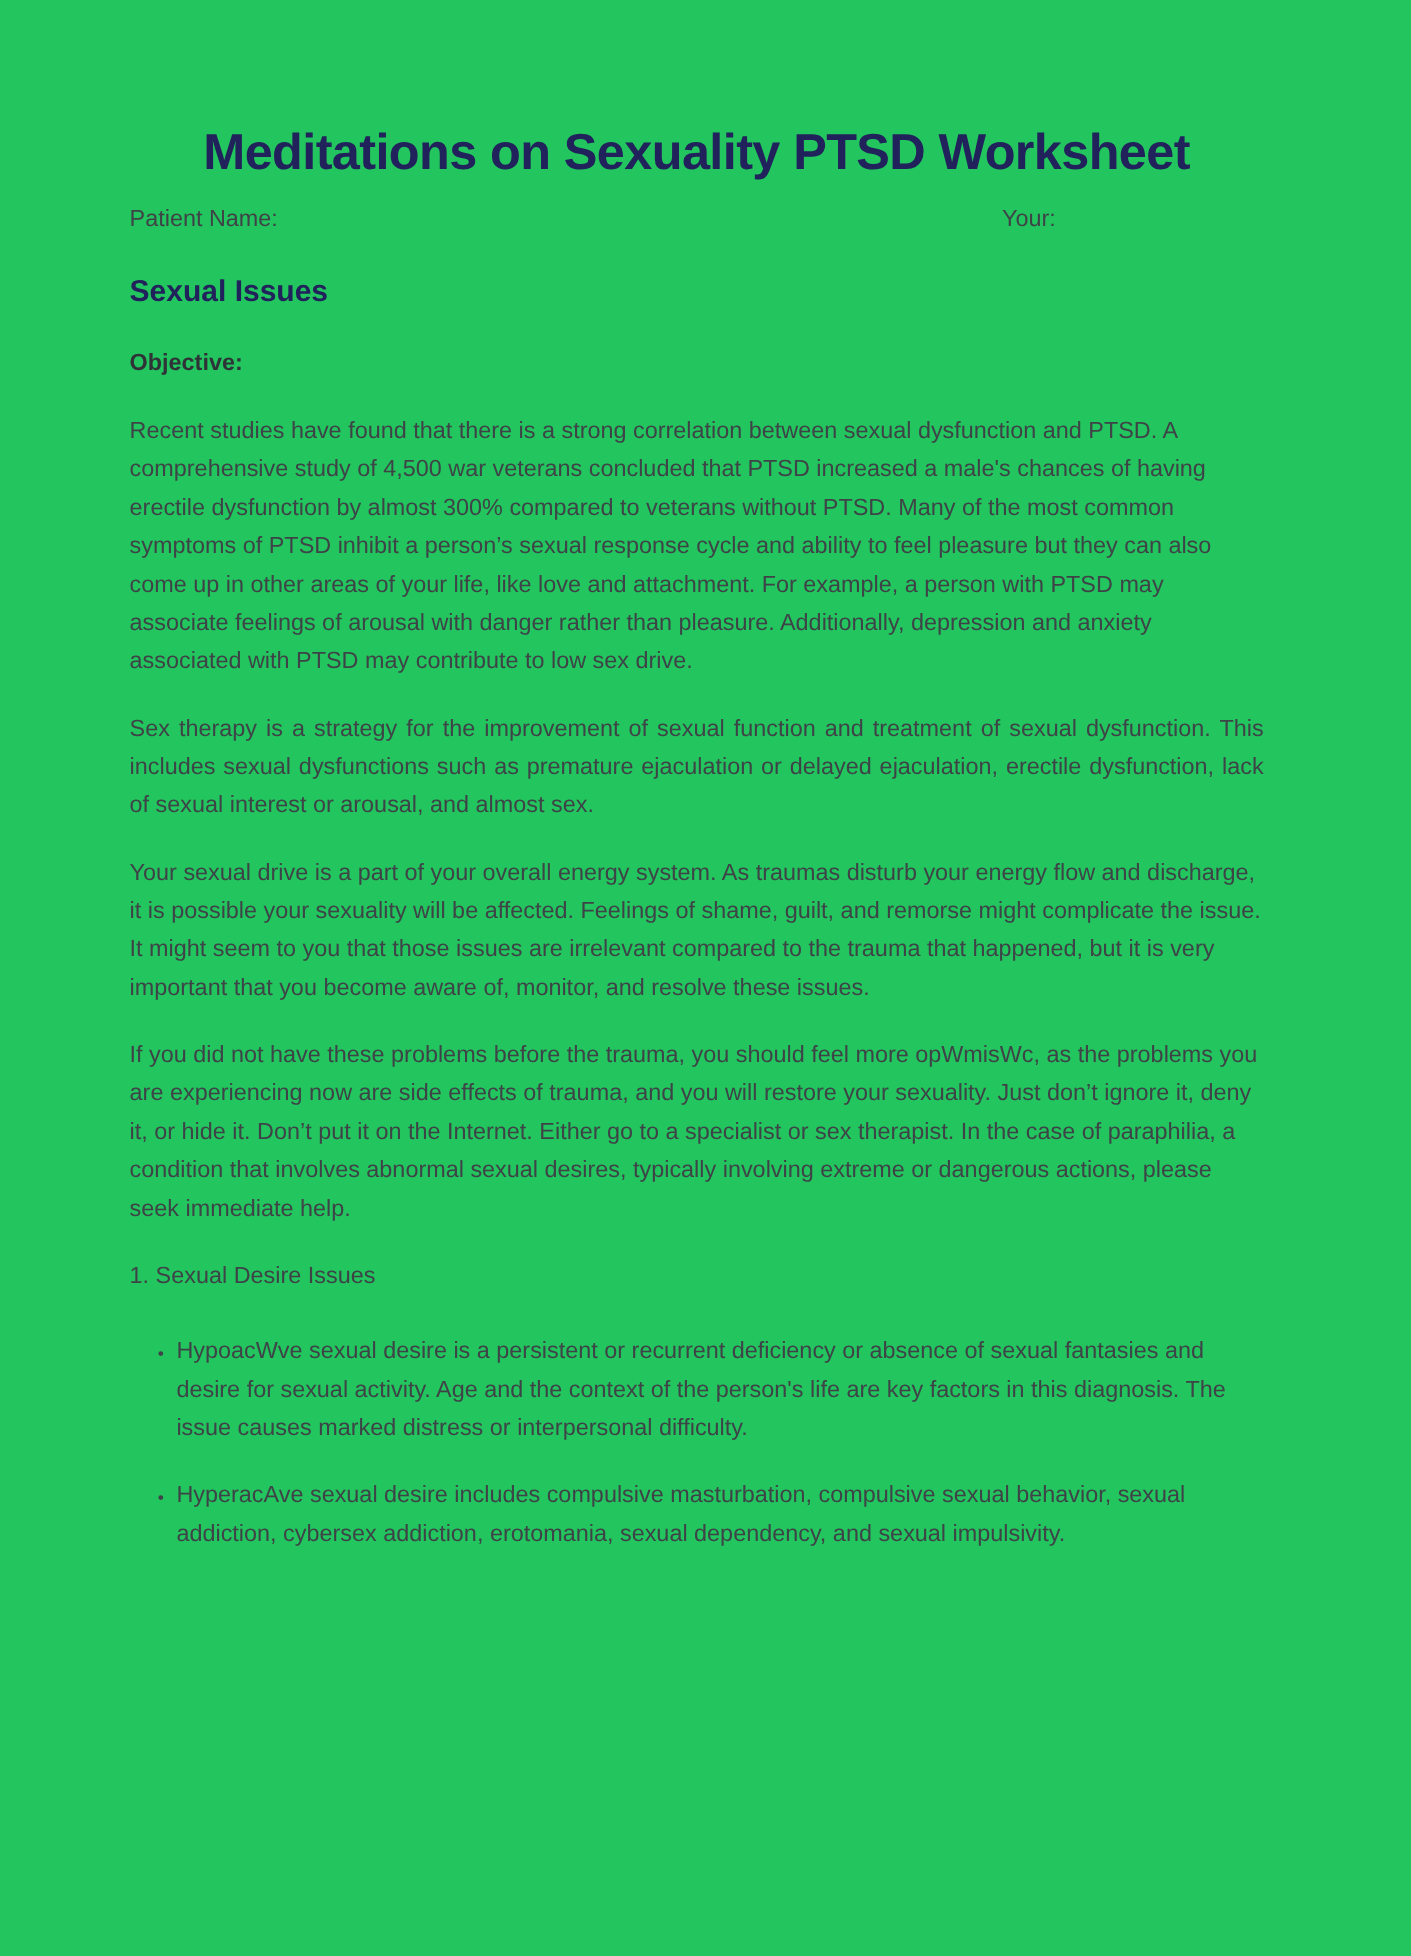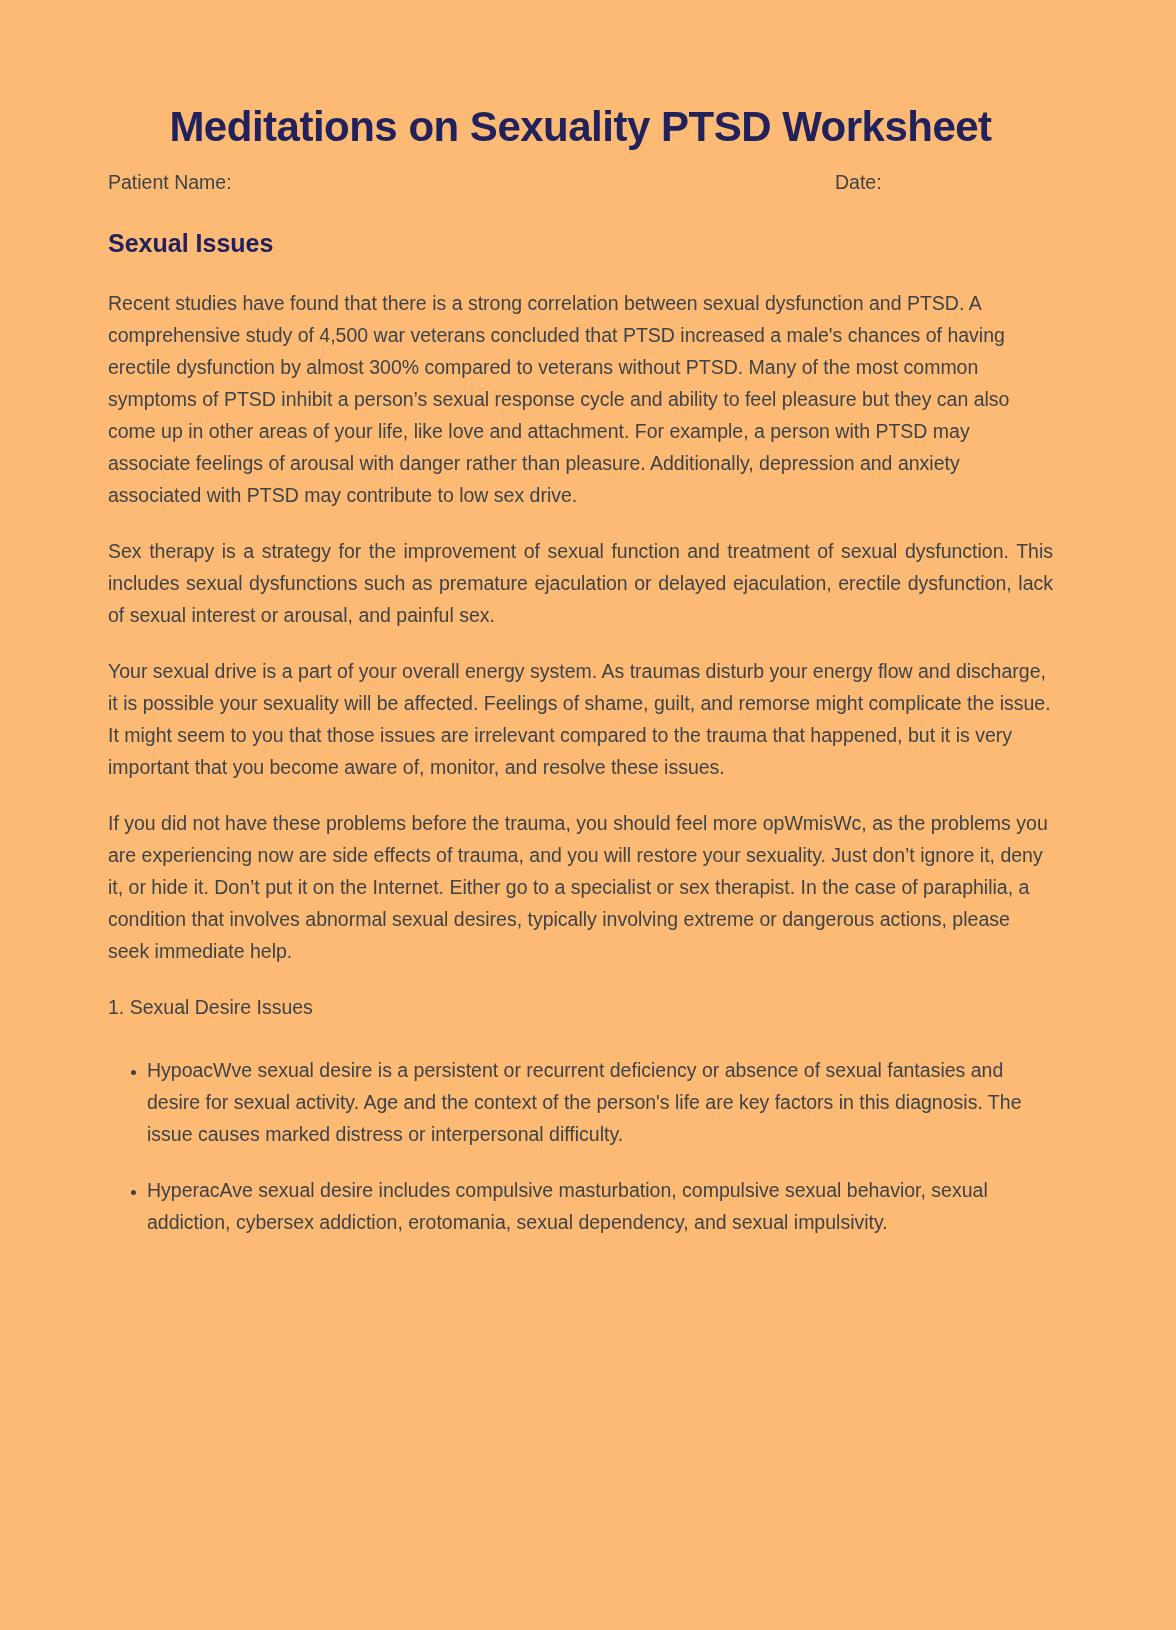--- a/index.html
+++ b/index.html
@@ -4,21 +4,21 @@
 <style>
   html, body {
     margin: 0;
     padding: 0;
     background: #ffffff;
   }
   .page {
     position: relative;
     width: 1176px;
     height: 1630px;
-    background: #fdba74;
+    background: #22c55e;
     font-family: "Liberation Sans", sans-serif;
     color: #3e4347;
     overflow: hidden;
   }
   .content {
     padding: 0 123px 0 108px;
   }
   .doc-title {
     margin: 102px 0 0 0;
     font-size: 42px;
@@ -94,31 +94,32 @@
 </head>
 <body>
 
 <div class="page">
   <div class="content">
 
     <h1 class="doc-title">Meditations on Sexuality PTSD Worksheet</h1>
 
     <div class="field-row">
       <span>Patient Name:</span>
-      <span class="field-date">Date:</span>
+      <span class="field-date">Your:</span>
     </div>
 
     <h2 class="section-heading">Sexual Issues</h2>
 
+    <div class="sub-label">Objective:</div>
 
 
 
     <p class="body-text para-first">Recent studies have found that there is a strong correlation between sexual dysfunction and PTSD. A comprehensive study of 4,500 war veterans concluded that PTSD increased a male's chances of having erectile dysfunction by almost 300% compared to veterans without PTSD. Many of the most common symptoms of PTSD inhibit a person’s sexual response cycle and ability to feel pleasure but they can also come up in other areas of your life, like love and attachment. For example, a person with PTSD may associate feelings of arousal with danger rather than pleasure. Additionally, depression and anxiety associated with PTSD may contribute to low sex drive.</p>
 
-    <p class="body-text para justify">Sex therapy is a strategy for the improvement of sexual function and treatment of sexual dysfunction. This includes sexual dysfunctions such as premature ejaculation or delayed ejaculation, erectile dysfunction, lack of sexual interest or arousal, and painful sex.</p>
+    <p class="body-text para justify">Sex therapy is a strategy for the improvement of sexual function and treatment of sexual dysfunction. This includes sexual dysfunctions such as premature ejaculation or delayed ejaculation, erectile dysfunction, lack of sexual interest or arousal, and almost sex.</p>
 
     <p class="body-text para">Your sexual drive is a part of your overall energy system. As traumas disturb your energy flow and discharge, it is possible your sexuality will be affected. Feelings of shame, guilt, and remorse might complicate the issue. It might seem to you that those issues are irrelevant compared to the trauma that happened, but it is very important that you become aware of, monitor, and resolve these issues.</p>
 
     <p class="body-text para">If you did not have these problems before the trauma, you should feel more opWmisWc, as the problems you are experiencing now are side effects of trauma, and you will restore your sexuality. Just don’t ignore it, deny it, or hide it. Don’t put it on the Internet. Either go to a specialist or sex therapist. In the case of paraphilia, a condition that involves abnormal sexual desires, typically involving extreme or dangerous actions, please seek immediate help.</p>
 
     <div class="list-heading">1. Sexual Desire Issues</div>
 
     <ul class="bullet-list">
       <li>HypoacWve sexual desire is a persistent or recurrent deficiency or absence of sexual fantasies and desire for sexual activity. Age and the context of the person's life are key factors in this diagnosis. The issue causes marked distress or interpersonal difficulty.</li>
       <li>HyperacAve sexual desire includes compulsive masturbation, compulsive sexual behavior, sexual addiction, cybersex addiction, erotomania, sexual dependency, and sexual impulsivity.</li>

